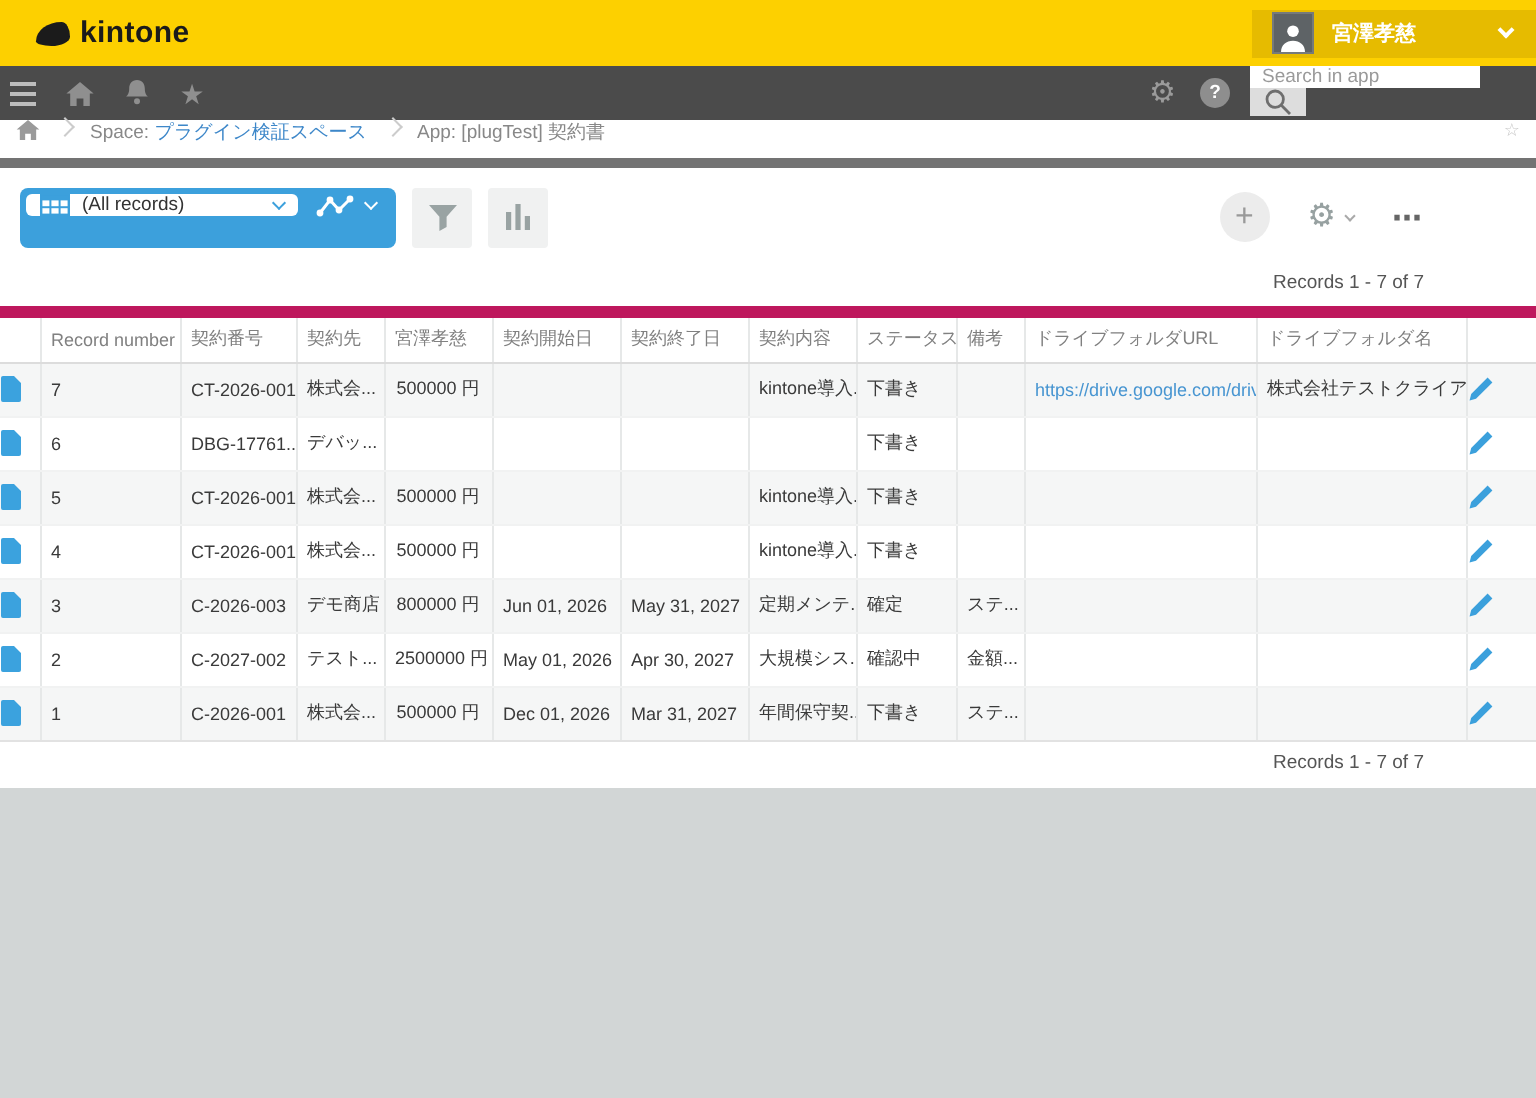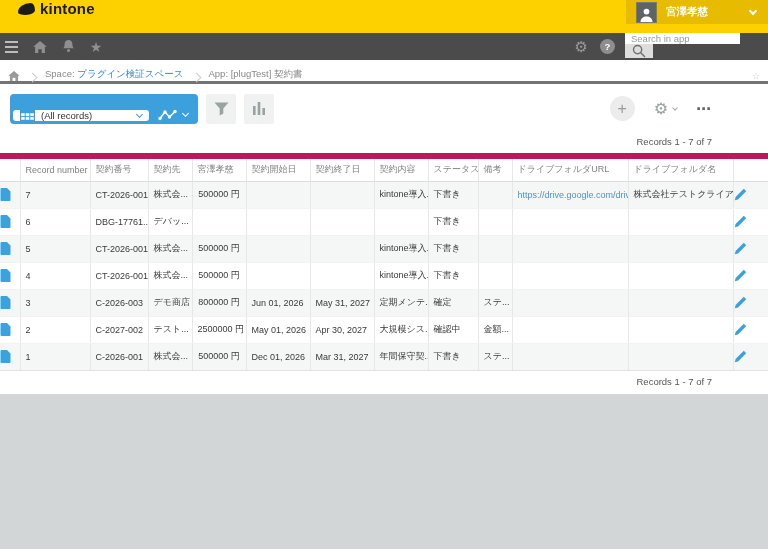--- a/index.html
+++ b/index.html
@@ -1,21 +1,21 @@
 <!DOCTYPE html>
 <html><head>
 <meta charset="utf-8">
 <style>
   * { box-sizing: border-box; margin: 0; padding: 0; }
   html,body { width:768px; height:549px; }
   body { font-family:"Liberation Sans","DejaVu Sans",sans-serif; background:#d2d6d6; }
   .screen { width:768px; height:549px; display:flex; flex-direction:column; overflow:hidden; background:#d2d6d6; }
 
   
-  .topbar { height:33px; background:#fdd000; display:flex; align-items:flex-start; justify-content:space-between; flex:0 0 auto; }
+  .topbar { height:33px; background:#fdd000; display:flex; align-items:center; justify-content:space-between; flex:0 0 auto; }
   .logo { display:flex; align-items:center; gap:5px; padding-left:18px; cursor:pointer; }
   .logo-mark { width:17px; height:12px; background:#1b1b1b; border-radius:75% 25% 55% 45% / 80% 60% 40% 20%; }
   .logo-text { font-size:15px; font-weight:bold; color:#1b1b1b; letter-spacing:.2px; }
   .user-area { height:24px; width:142px; background:#e6bb00; display:flex; align-items:center; gap:9px; padding:0 12px 0 10px; cursor:pointer; }
   .avatar { width:21px; height:21px; background:#5e6366; border:1px solid #757a7c; display:flex; align-items:flex-end; justify-content:center; overflow:hidden; flex:0 0 auto; }
   .username { color:#fff; font-size:10.5px; font-weight:bold; white-space:nowrap; }
   .chev { width:6px; height:6px; border-right:2px solid; border-bottom:2px solid; transform:rotate(45deg); display:inline-block; }
   .user-chev { border-color:#fff; margin-left:auto; margin-top:-3px; }
 
   
@@ -31,29 +31,29 @@
   .searchbox input { width:115px; border:0; outline:none; padding:0 6px; font-size:9.5px; color:#444; font-family:inherit; }
   .searchbox input::placeholder { color:#9a9a9a; }
   .search-btn { width:28px; background:#dddddd; display:flex; align-items:center; justify-content:center; cursor:pointer; }
 
   
   .appbar { height:26px; background:#d5d8d9; display:flex; align-items:center; gap:8px; padding-left:5px; flex:0 0 auto; }
   .app-icon { width:21px; height:21px; border-radius:4px; background:linear-gradient(#6ab4e2,#3f97cf); display:flex; align-items:center; justify-content:center; }
   .app-title { font-size:11.5px; font-weight:bold; color:#333; }
 
   
-  .crumbbar { height:24px; background:#fff; border-bottom:3px solid #737373; display:flex; align-items:flex-end; font-size:9.5px; color:#888; padding:0 8px; gap:9px; flex:0 0 auto; }
+  .crumbbar { height:24px; background:#fff; border-bottom:5px solid #737373; display:flex; align-items:flex-start; font-size:9.5px; color:#888; padding:0 8px; gap:9px; flex:0 0 auto; }
   .crumb-sep { width:7px; height:7px; border-top:1px solid #ccc; border-right:1px solid #ccc; transform:rotate(45deg); flex:0 0 auto; }
   .crumb-link { color:#3d87c9; cursor:pointer; }
   .crumb-star { margin-left:auto; color:#c9c9c9; font-size:9px; }
 
   
   .content { background:#fff; flex:0 0 auto; }
   .toolbar { display:flex; align-items:center; padding:9px 56px 0 10px; height:40px; }
-  .view-group { display:flex; align-items:flex-end; background:#3ca0dc; border-radius:4px; height:30px; padding:3px; cursor:pointer; }
+  .view-group { display:flex; align-items:flex-start; background:#3ca0dc; border-radius:4px; height:30px; padding:3px; cursor:pointer; }
   .view-pill { background:#fff; border-radius:3px; width:136px; display:flex; align-items:center; padding:0 7px; gap:6px; }
   .view-label { font-size:9.5px; color:#333; flex:1; }
   .blue-chev { border-color:#3ca0dc; width:5px; height:5px; border-width:1.5px; margin-top:-2px; }
   .graph-drop { display:flex; align-items:center; gap:6px; padding:0 7px 0 9px; }
   .white-chev { border-color:#fff; width:5px; height:5px; border-width:1.5px; margin-top:-2px; }
   .tool-btn { width:30px; height:30px; background:#f0f1f1; border-radius:2px; margin-left:8px; display:flex; align-items:center; justify-content:center; cursor:pointer; }
   .toolbar-right { margin-left:auto; display:flex; align-items:center; gap:19px; }
   .plus-btn { width:25px; height:25px; border-radius:50%; background:#ececec; color:#999; font-size:16px; line-height:1; display:flex; align-items:center; justify-content:center; cursor:pointer; }
   .gear-wrap { display:flex; align-items:center; gap:5px; cursor:pointer; }
   .gear-wrap .gear-glyph { color:#97a1a1; font-size:16px; }

